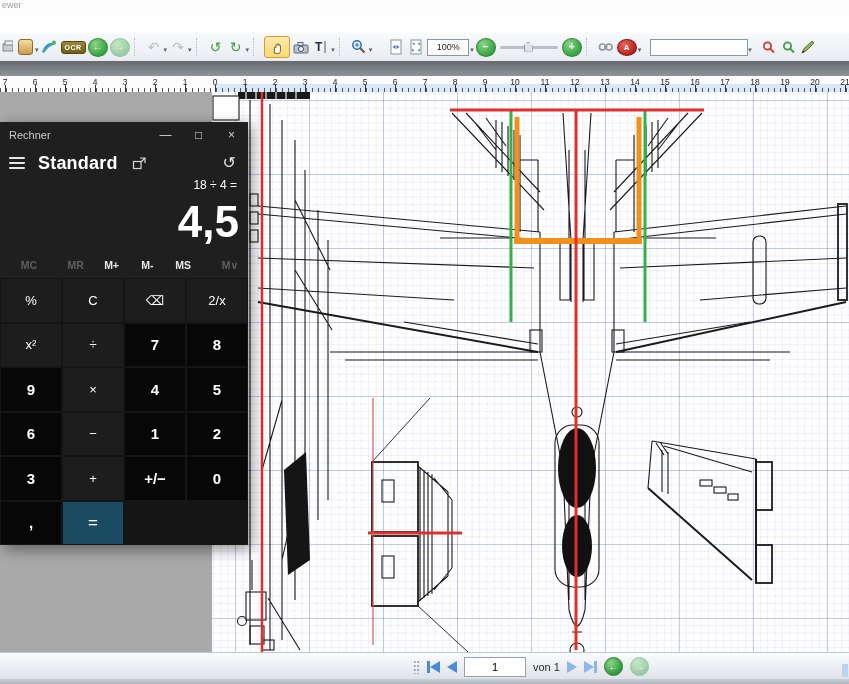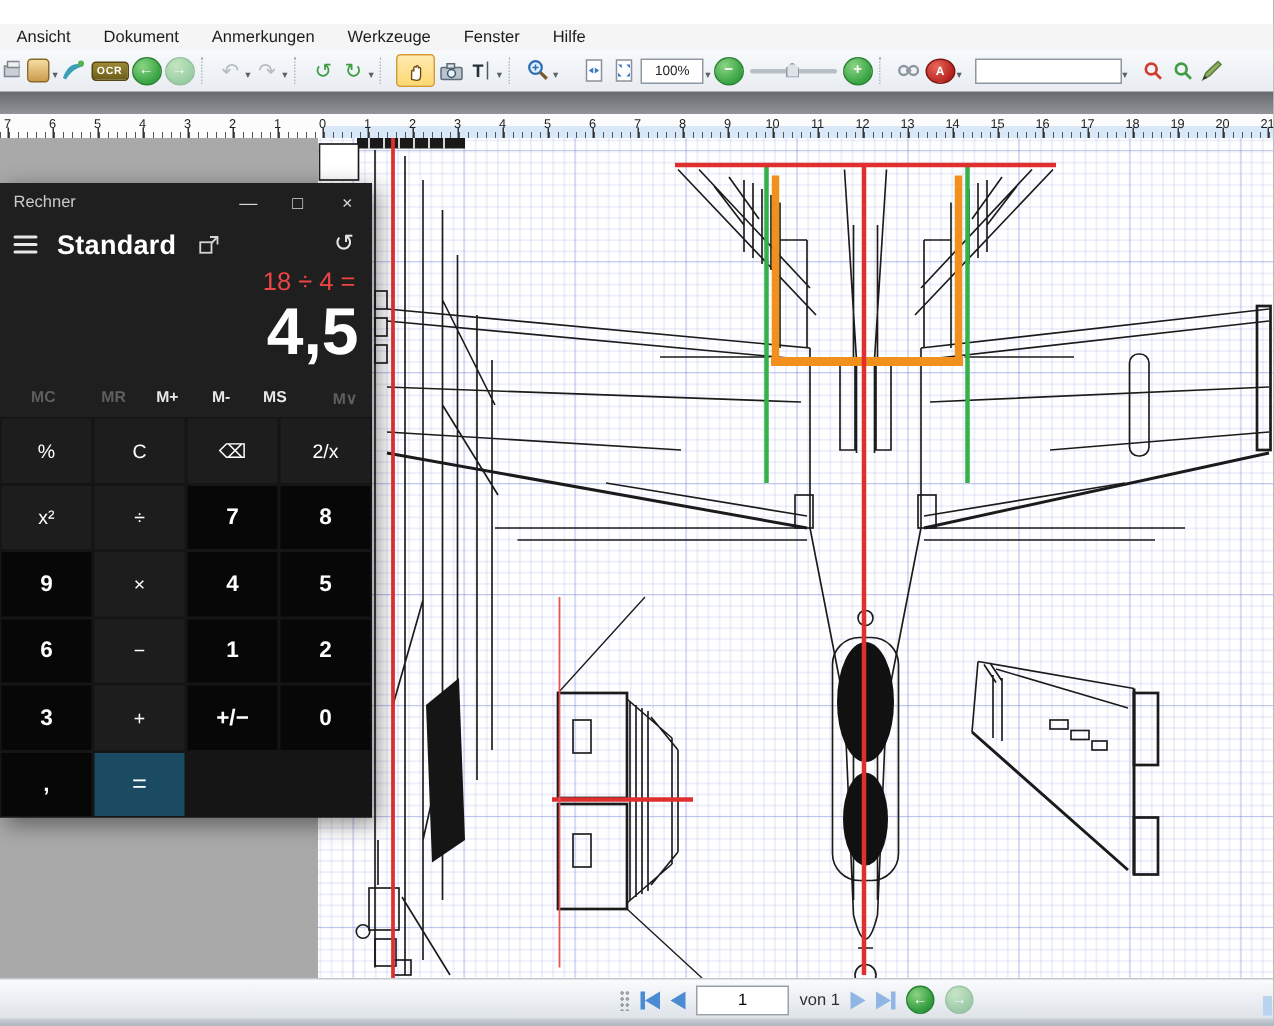--- a/index.html
+++ b/index.html
@@ -64,21 +64,21 @@
   .calc-title .ct{font-size:11px;color:#cacaca;margin-left:9px;flex:1;}
   .calc-winbtns{display:flex;}
   .calc-winbtns span{width:33px;height:26px;display:inline-flex;align-items:center;justify-content:center;
         font-size:12px;color:#d6d6d6;}
   .calc-head{height:30px;display:flex;align-items:center;}
   .hamb{width:16px;margin-left:9px;display:inline-flex;flex-direction:column;gap:3px;}
   .hamb i{display:block;height:2px;background:#e6e6e6;border-radius:1px;}
   .mode{font-size:18px;font-weight:bold;color:#fff;margin-left:13px;letter-spacing:.2px;}
   .kot{margin-left:14px;}
   .hist{margin-left:auto;margin-right:12px;font-size:16px;color:#e6e6e6;line-height:1;}
-  .calc-expr{height:16px;text-align:right;padding-right:11px;font-size:17px;color:#ef4444;}
+  .calc-expr{height:16px;text-align:right;padding-right:11px;font-size:12px;color:#ffffff;}
   .calc-res{height:58px;text-align:right;padding-right:9px;font-size:44px;font-weight:600;color:#fff;line-height:56px;}
   .calc-mem{height:26px;display:flex;align-items:center;}
   .calc-mem span{flex:1;text-align:center;font-size:10.5px;font-weight:bold;}
   .calc-mem .dis{color:#5f5f5f;padding-left:11px;} .calc-mem .en{color:#e8e8e8;}
   .calc-keys{height:267px;display:grid;grid-template-columns:repeat(4,1fr);grid-template-rows:repeat(6,1fr);
              gap:2px;background:#151515;padding:1px;box-sizing:border-box;}
   .key{display:flex;align-items:center;justify-content:center;font-size:13px;color:#fff;}
   .k-fn{background:#1d1d1d;} .k-num{background:#070707;font-size:15px;font-weight:600;}
   .k-eq{background:#1b4a63;font-size:17px;}
   
@@ -98,29 +98,24 @@
       display:inline-flex;align-items:center;justify-content:center;line-height:1;}
   .navcircle.dim{opacity:.4;}
   .grip{position:absolute;right:1px;bottom:3px;width:6px;height:13px;background:#b8d4ee;}
   .bottomedge{position:absolute;left:0;top:679px;width:849px;height:5px;background:linear-gradient(#c9cfd7,#aeb6c0);}
 </style>
 </head>
 <body>
 
 <div id="app">
 
-
-  <div class="menubar">
-    <span>Ansicht</span>
-    <span>Dokument</span>
-    <span>Anmerkungen</span>
-    <span>Werkzeuge</span>
-    <span>Fenster</span>
-    <span>Hilfe</span>
+  <div class="titlebar">
+    <span class="titlefrag">ewer</span>
   </div>
+
 
   <div class="toolbar">
     <span class="tb" style="width:10px;overflow:hidden;margin-left:-4px;">
       <svg width="16" height="14">
           <rect x="6" y="4" width="10" height="7" fill="#c9cfd6" stroke="#7d848b"></rect>
           <rect x="8" y="1" width="8" height="4" fill="#eef1f4" stroke="#7d848b"></rect>
         </svg>
     </span>
     <span class="tb">
         <span class="barrel"></span>

